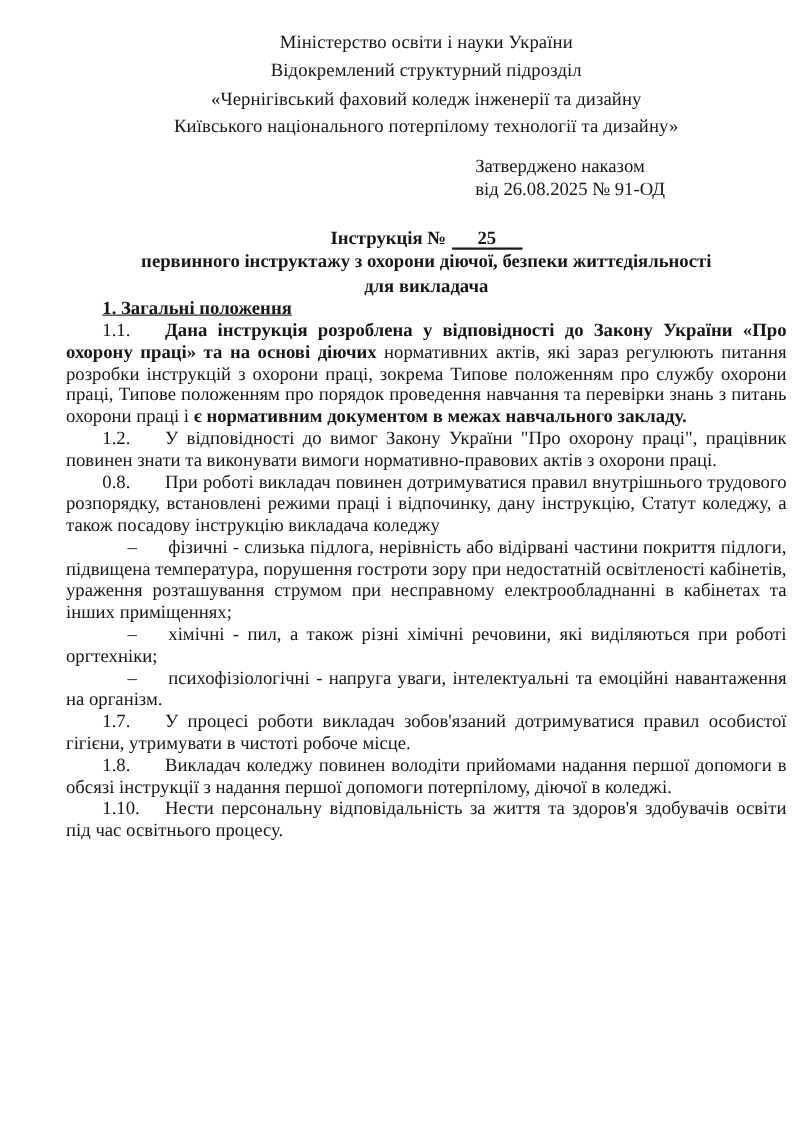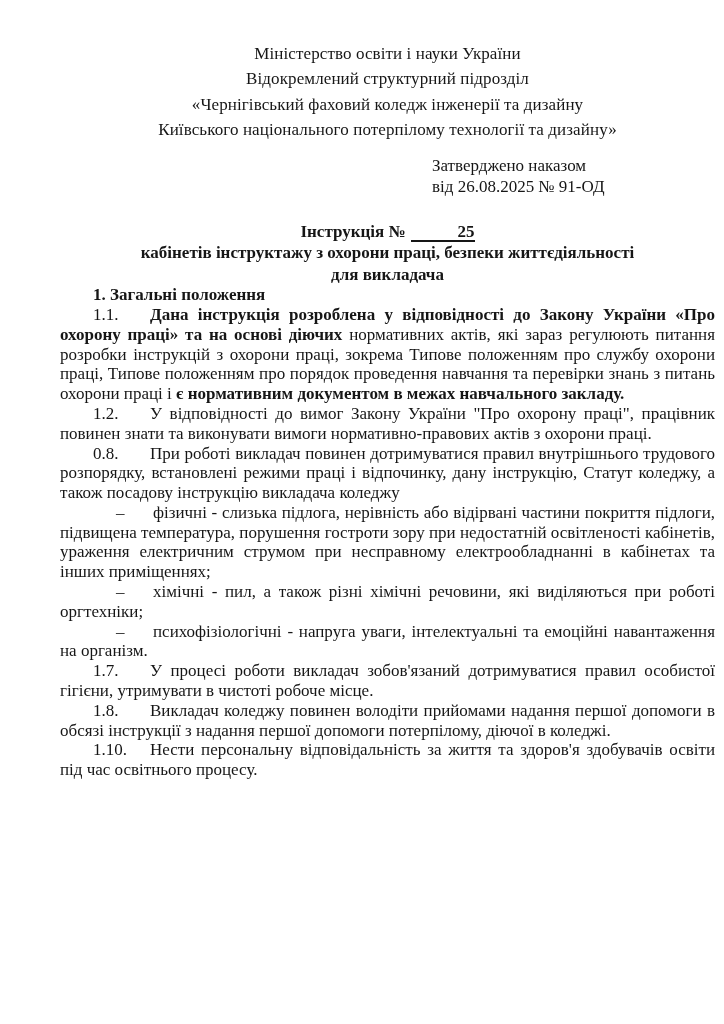--- a/index.html
+++ b/index.html
@@ -9,21 +9,21 @@
   }
   .page {
     position: relative;
     width: 724px;
     height: 1000px;
     background: #ffffff;
     overflow: hidden;
     font-family: "Liberation Serif", "DejaVu Serif", serif;
     color: #161616;
     box-sizing: border-box;
-    padding: 41px 9px 0 60px;
+    padding: 26px 9px 0 60px;
   }
   .header-block {
     text-align: center;
     font-size: 17px;
     line-height: 25.4px;
     font-weight: 500;
     letter-spacing: 0.1px;
   }
   .approval-block {
     margin-top: 12px;
@@ -35,31 +35,32 @@
   .title-block {
     margin-top: 24px;
     text-align: center;
     font-size: 17px;
     font-weight: 700;
     line-height: 21.5px;
   }
   .num-underline {
     display: inline-block;
     min-width: 64px;
-    text-align: right;
+    text-align: center;
     border-bottom: 2.2px solid #161616;
     margin-left: 5px;
     line-height: 17px;
   }
   .section-heading {
     margin: 0;
     font-size: 17px;
     font-weight: 700;
     line-height: 22px;
     text-indent: 33px;
+    text-decoration: underline;
   }
   .body-text p {
     margin: 0;
     font-size: 17px;
     line-height: 19.8px;
     text-align: justify;
   }
   p.item { text-indent: 33px; }
   p.item .num {
     display: inline-block;
@@ -86,36 +87,36 @@
     <div>Київського національного потерпілому технології та дизайну»</div>
   </div>
 
   <div class="approval-block">
     <div>Затверджено наказом</div>
     <div>від 26.08.2025  № 91-ОД</div>
   </div>
 
   <div class="title-block">
     <div><span>Інструкція №</span><span class="num-underline">25</span></div>
-    <div>кабінетів інструктажу з охорони праці, безпеки життєдіяльності</div>
+    <div>первинного інструктажу з охорони діючої, безпеки життєдіяльності</div>
     <div>для викладача</div>
   </div>
 
   <div class="body-text">
     <p class="section-heading">1. Загальні положення</p>
 
     <p class="item"><span class="num">1.1.</span><span class="b">Дана інструкція розроблена у відповідності до Закону України «Про охорону праці» та на основі діючих </span><span>нормативних актів, які зараз регулюють питання розробки інструкцій з охорони праці, зокрема Типове положенням про службу охорони праці, Типове положенням про порядок проведення навчання та перевірки знань з питань охорони праці і </span><span class="b">є нормативним документом в межах навчального закладу.</span></p>
 
     <p class="item"><span class="num">1.2.</span><span>У відповідності до вимог Закону України "Про охорону праці", працівник повинен знати  та виконувати вимоги нормативно-правових актів з охорони праці.</span></p>
 
 
     <p class="item"><span class="num">0.8.</span><span>При роботі викладач повинен дотримуватися правил внутрішнього трудового розпорядку, встановлені режими праці і відпочинку, дану інструкцію, Статут коледжу, а також посадову інструкцію викладача коледжу</span></p>
 
 
-    <p class="bullet"><span class="dash">–</span><span>фізичні - слизька підлога, нерівність або відірвані частини покриття підлоги, підвищена температура, порушення гостроти зору при недостатній освітленості кабінетів, ураження електричним струмом при несправному електрообладнанні в кабінетах та інших приміщеннях;</span></p>
+    <p class="bullet"><span class="dash">–</span><span>фізичні - слизька підлога, нерівність або відірвані частини покриття підлоги, підвищена температура, порушення гостроти зору при недостатній освітленості кабінетів, ураження розташування струмом при несправному електрообладнанні в кабінетах та інших приміщеннях;</span></p>
 
     <p class="bullet"><span class="dash">–</span><span>хімічні - пил, а також різні хімічні речовини, які виділяються при роботі оргтехніки;</span></p>
 
     <p class="bullet"><span class="dash">–</span><span>психофізіологічні - напруга уваги, інтелектуальні та емоційні навантаження на організм.</span></p>
 
 
     <p class="item"><span class="num">1.7.</span><span>У процесі роботи викладач зобов'язаний дотримуватися правил особистої гігієни, утримувати в чистоті робоче місце.</span></p>
 
     <p class="item"><span class="num">1.8.</span><span>Викладач коледжу повинен володіти прийомами надання першої допомоги в обсязі інструкції з надання першої допомоги потерпілому, діючої в коледжі.</span></p>
 

